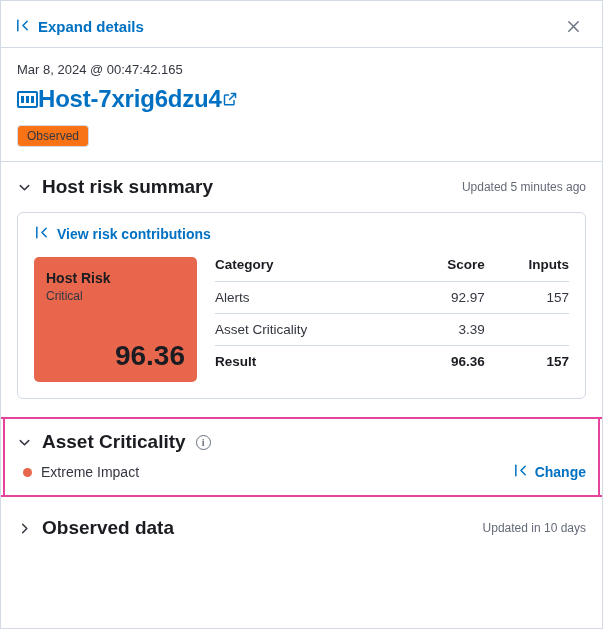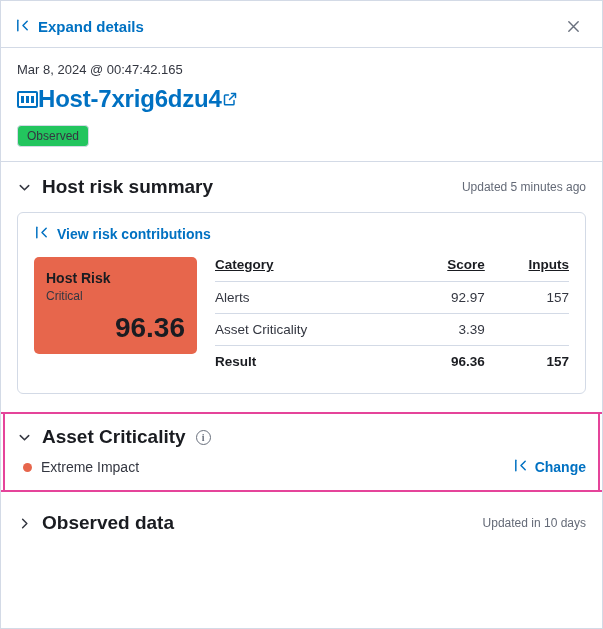--- a/index.html
+++ b/index.html
@@ -107,21 +107,21 @@
     align-items: center;
     cursor: pointer;
   }
   .badge {
     display: inline-block;
     border: 1px solid #d3dae6;
     border-radius: 4px;
     padding: 3px 9px;
     font-size: 12px;
     color: #343741;
-    background: #22c55e;
+    background: #f97316;
   }
   
   .section {
     padding: 14px 16px 0 16px;
   }
   .section-header {
     display: flex;
     align-items: center;
     justify-content: space-between;
     cursor: pointer;
@@ -161,21 +161,21 @@
     cursor: pointer;
     margin-bottom: 14px;
   }
   .risk-row {
     display: flex;
     gap: 18px;
     align-items: flex-start;
   }
   .risk-card {
     width: 163px;
-    height: 97px;
+    height: 125px;
     background: #e7664c;
     border-radius: 5px;
     padding: 12px 12px 10px 12px;
     display: flex;
     flex-direction: column;
     justify-content: space-between;
     flex: none;
   }
   .risk-card-label {
     font-size: 14px;
@@ -198,21 +198,20 @@
     width: 100%;
     border-collapse: collapse;
     font-size: 13.5px;
   }
   table.risk-table th {
     text-align: left;
     font-weight: 700;
     color: #1a1c21;
     padding: 0 0 9px 0;
     font-size: 13.5px;
-    text-decoration: underline;
   }
   table.risk-table th.num, table.risk-table td.num {
     text-align: right;
   }
   table.risk-table td {
     padding: 8px 0;
     border-top: 1px solid #d3dae6;
     color: #343741;
   }
   table.risk-table tr.result td {

